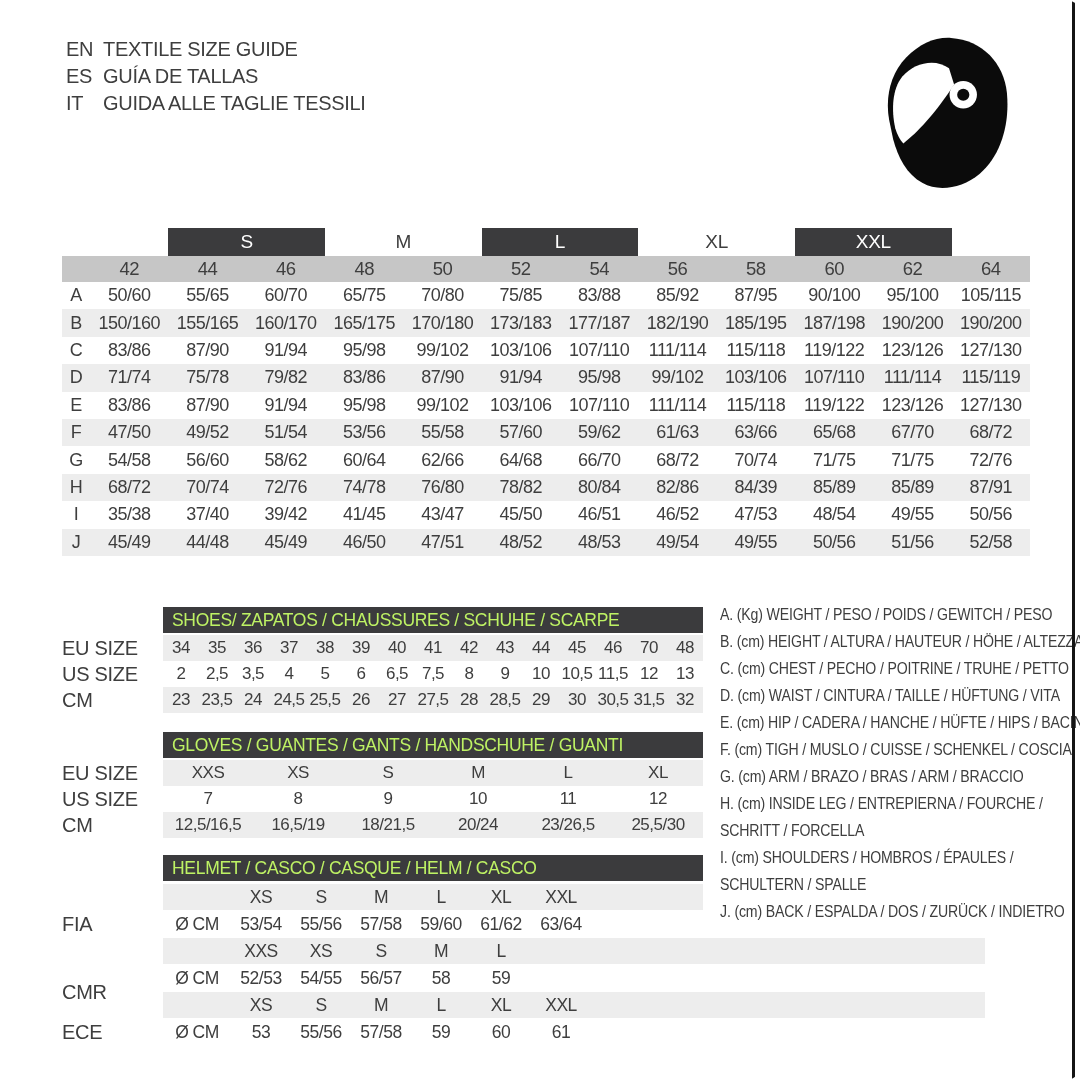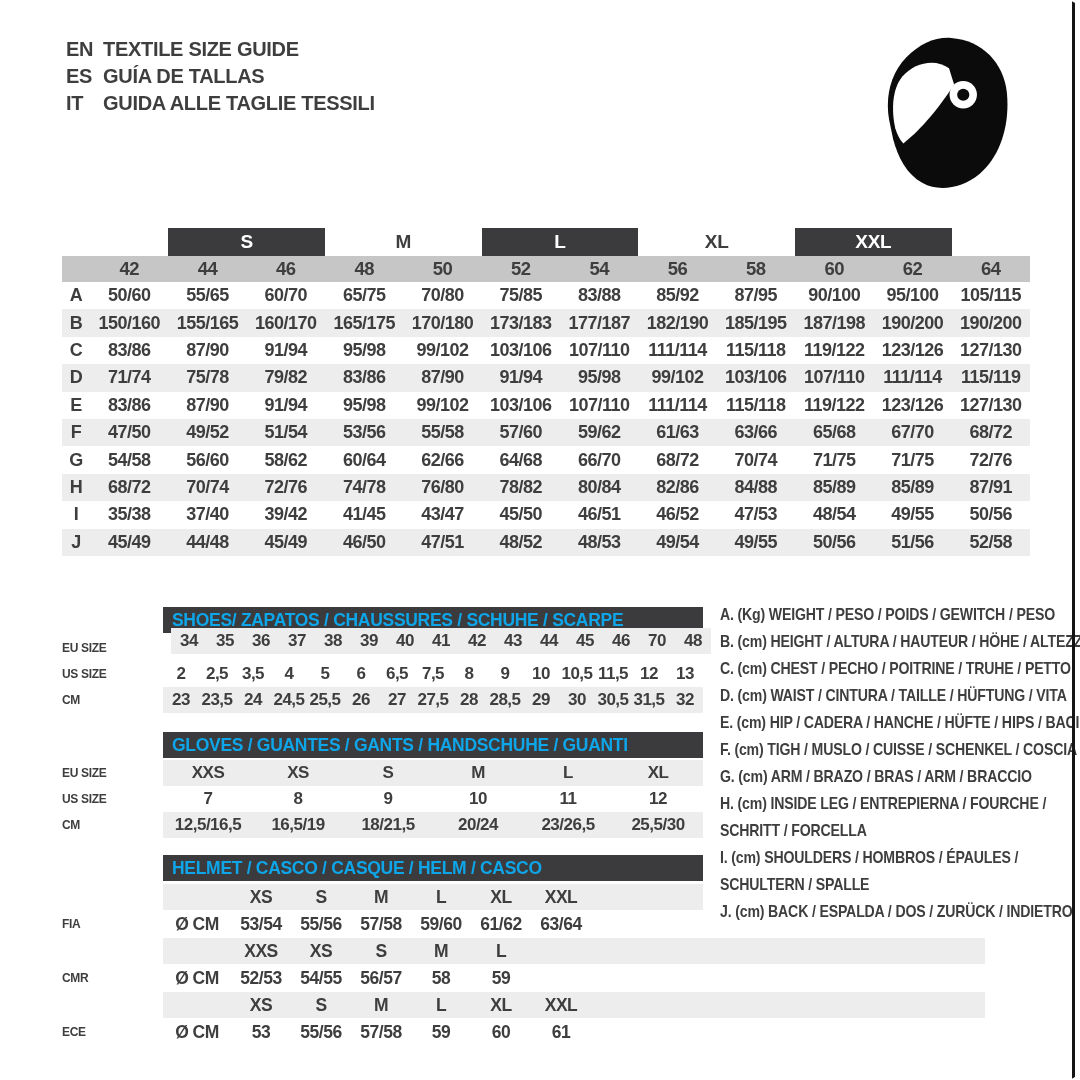--- a/index.html
+++ b/index.html
@@ -1,18 +1,18 @@
 <!DOCTYPE html>
 <html style="--c-dark: #3b3b3d; --c-band: #c6c6c6; --c-stripe: #ededed; --c-ink: #3e3e3e; --c-border_line: #141414;"><head>
 <meta charset="utf-8">
 <style>
   html,body{margin:0;padding:0;background:#fff;}
   .sheet{
     position:relative;width:1080px;height:1080px;background:#fff;overflow:hidden;
-    font-family:"Liberation Sans", sans-serif;font-weight:700;color:var(--c-ink,#3e3e3e);border-radius:14px;
+    font-family:"Liberation Sans", sans-serif;font-weight:400;color:var(--c-ink,#3e3e3e);border-radius:14px;
   }
   
   .edge-line{position:absolute;left:1072px;top:0;width:3px;height:1080px;background:var(--c-border_line,#141414);}
 
   
   .langs{position:absolute;left:66px;top:36px;}
   .lang-row{display:flex;font-size:20px;line-height:27px;letter-spacing:-0.3px;}
   .lang-code{width:37px;}
   .lang-text{white-space:nowrap;}
 
@@ -29,26 +29,26 @@
   .t-sizes{height:26px;background:var(--c-band,#c6c6c6);font-size:18.5px;}
   .t-row.stripe{background:var(--c-stripe,#ededed);}
   .t-label{text-align:center;}
 
   
   .subtable{position:absolute;left:62px;width:970px;height:240px;}
   #shoes{top:607px;}
   #gloves{top:732px;}
   #helmet{top:855px;height:200px;}
   .sub-title{position:absolute;left:101px;top:0;width:540px;height:26px;background:var(--c-dark,#3b3b3d);
-    color:#0ea5e9;font-size:17.5px;line-height:26px;padding-left:9px;box-sizing:border-box;
+    color:#bef264;font-size:17.5px;line-height:26px;padding-left:9px;box-sizing:border-box;
     white-space:nowrap;letter-spacing:-0.3px;}
   .sub-row{position:absolute;left:101px;width:540px;height:26px;display:grid;align-items:center;
     text-align:center;font-size:17px;letter-spacing:-0.5px;}
   .sub-row.shade{background:var(--c-stripe,#ededed);}
-  .sub-label{position:absolute;left:0;height:26px;line-height:26px;font-size:12px;letter-spacing:-0.3px;white-space:nowrap;}
+  .sub-label{position:absolute;left:0;height:26px;line-height:26px;font-size:20px;letter-spacing:-0.3px;white-space:nowrap;}
   .s-cell{white-space:nowrap;}
 
   
   .h-row{position:absolute;left:101px;height:26px;width:540px;}
   .h-row.shade{background:var(--c-stripe,#ededed);}
   .h-row.wide{width:822px;}
   .h-grid{display:grid;grid-template-columns:68px repeat(6,60px);height:100%;align-items:center;
     text-align:center;font-size:17.5px;letter-spacing:-0.5px;}
 
   
@@ -216,21 +216,21 @@
       <div class="t-row stripe">
         <div class="t-cell t-label">H</div>
         <div class="t-cell">68/72</div>
         <div class="t-cell">70/74</div>
         <div class="t-cell">72/76</div>
         <div class="t-cell">74/78</div>
         <div class="t-cell">76/80</div>
         <div class="t-cell">78/82</div>
         <div class="t-cell">80/84</div>
         <div class="t-cell">82/86</div>
-        <div class="t-cell">84/88</div>
+        <div class="t-cell">84/39</div>
         <div class="t-cell">85/89</div>
         <div class="t-cell">85/89</div>
         <div class="t-cell">87/91</div>
       </div>
       <div class="t-row">
         <div class="t-cell t-label">I</div>
         <div class="t-cell">35/38</div>
         <div class="t-cell">37/40</div>
         <div class="t-cell">39/42</div>
         <div class="t-cell">41/45</div>
@@ -255,21 +255,21 @@
         <div class="t-cell">49/54</div>
         <div class="t-cell">49/55</div>
         <div class="t-cell">50/56</div>
         <div class="t-cell">51/56</div>
         <div class="t-cell">52/58</div>
       </div>
     </div>
 
   <div class="subtable" id="shoes">
     <div class="sub-title">SHOES/ ZAPATOS / CHAUSSURES / SCHUHE / SCARPE</div>
-  <div class="sub-row shade" style="top: 21px; grid-template-columns: repeat(15, 1fr); margin-left: 8px;">
+  <div class="sub-row shade" style="top: 28px; grid-template-columns: repeat(15, 1fr);">
         <div class="s-cell">34</div>
         <div class="s-cell">35</div>
         <div class="s-cell">36</div>
         <div class="s-cell">37</div>
         <div class="s-cell">38</div>
         <div class="s-cell">39</div>
         <div class="s-cell">40</div>
         <div class="s-cell">41</div>
         <div class="s-cell">42</div>
         <div class="s-cell">43</div>
@@ -389,21 +389,21 @@
         <div class="h-grid">
           <div class="s-cell">Ø CM</div>
           <div class="s-cell">52/53</div>
           <div class="s-cell">54/55</div>
           <div class="s-cell">56/57</div>
           <div class="s-cell">58</div>
           <div class="s-cell">59</div>
           <div class="s-cell"></div>
         </div>
       </div>
-      <div class="sub-label" style="top: 110px;">CMR</div>
+      <div class="sub-label" style="top: 124px;">CMR</div>
       <div class="h-row shade wide" style="top: 137px;">
         <div class="h-grid">
           <div class="s-cell"></div>
           <div class="s-cell">XS</div>
           <div class="s-cell">S</div>
           <div class="s-cell">M</div>
           <div class="s-cell">L</div>
           <div class="s-cell">XL</div>
           <div class="s-cell">XXL</div>
         </div>

